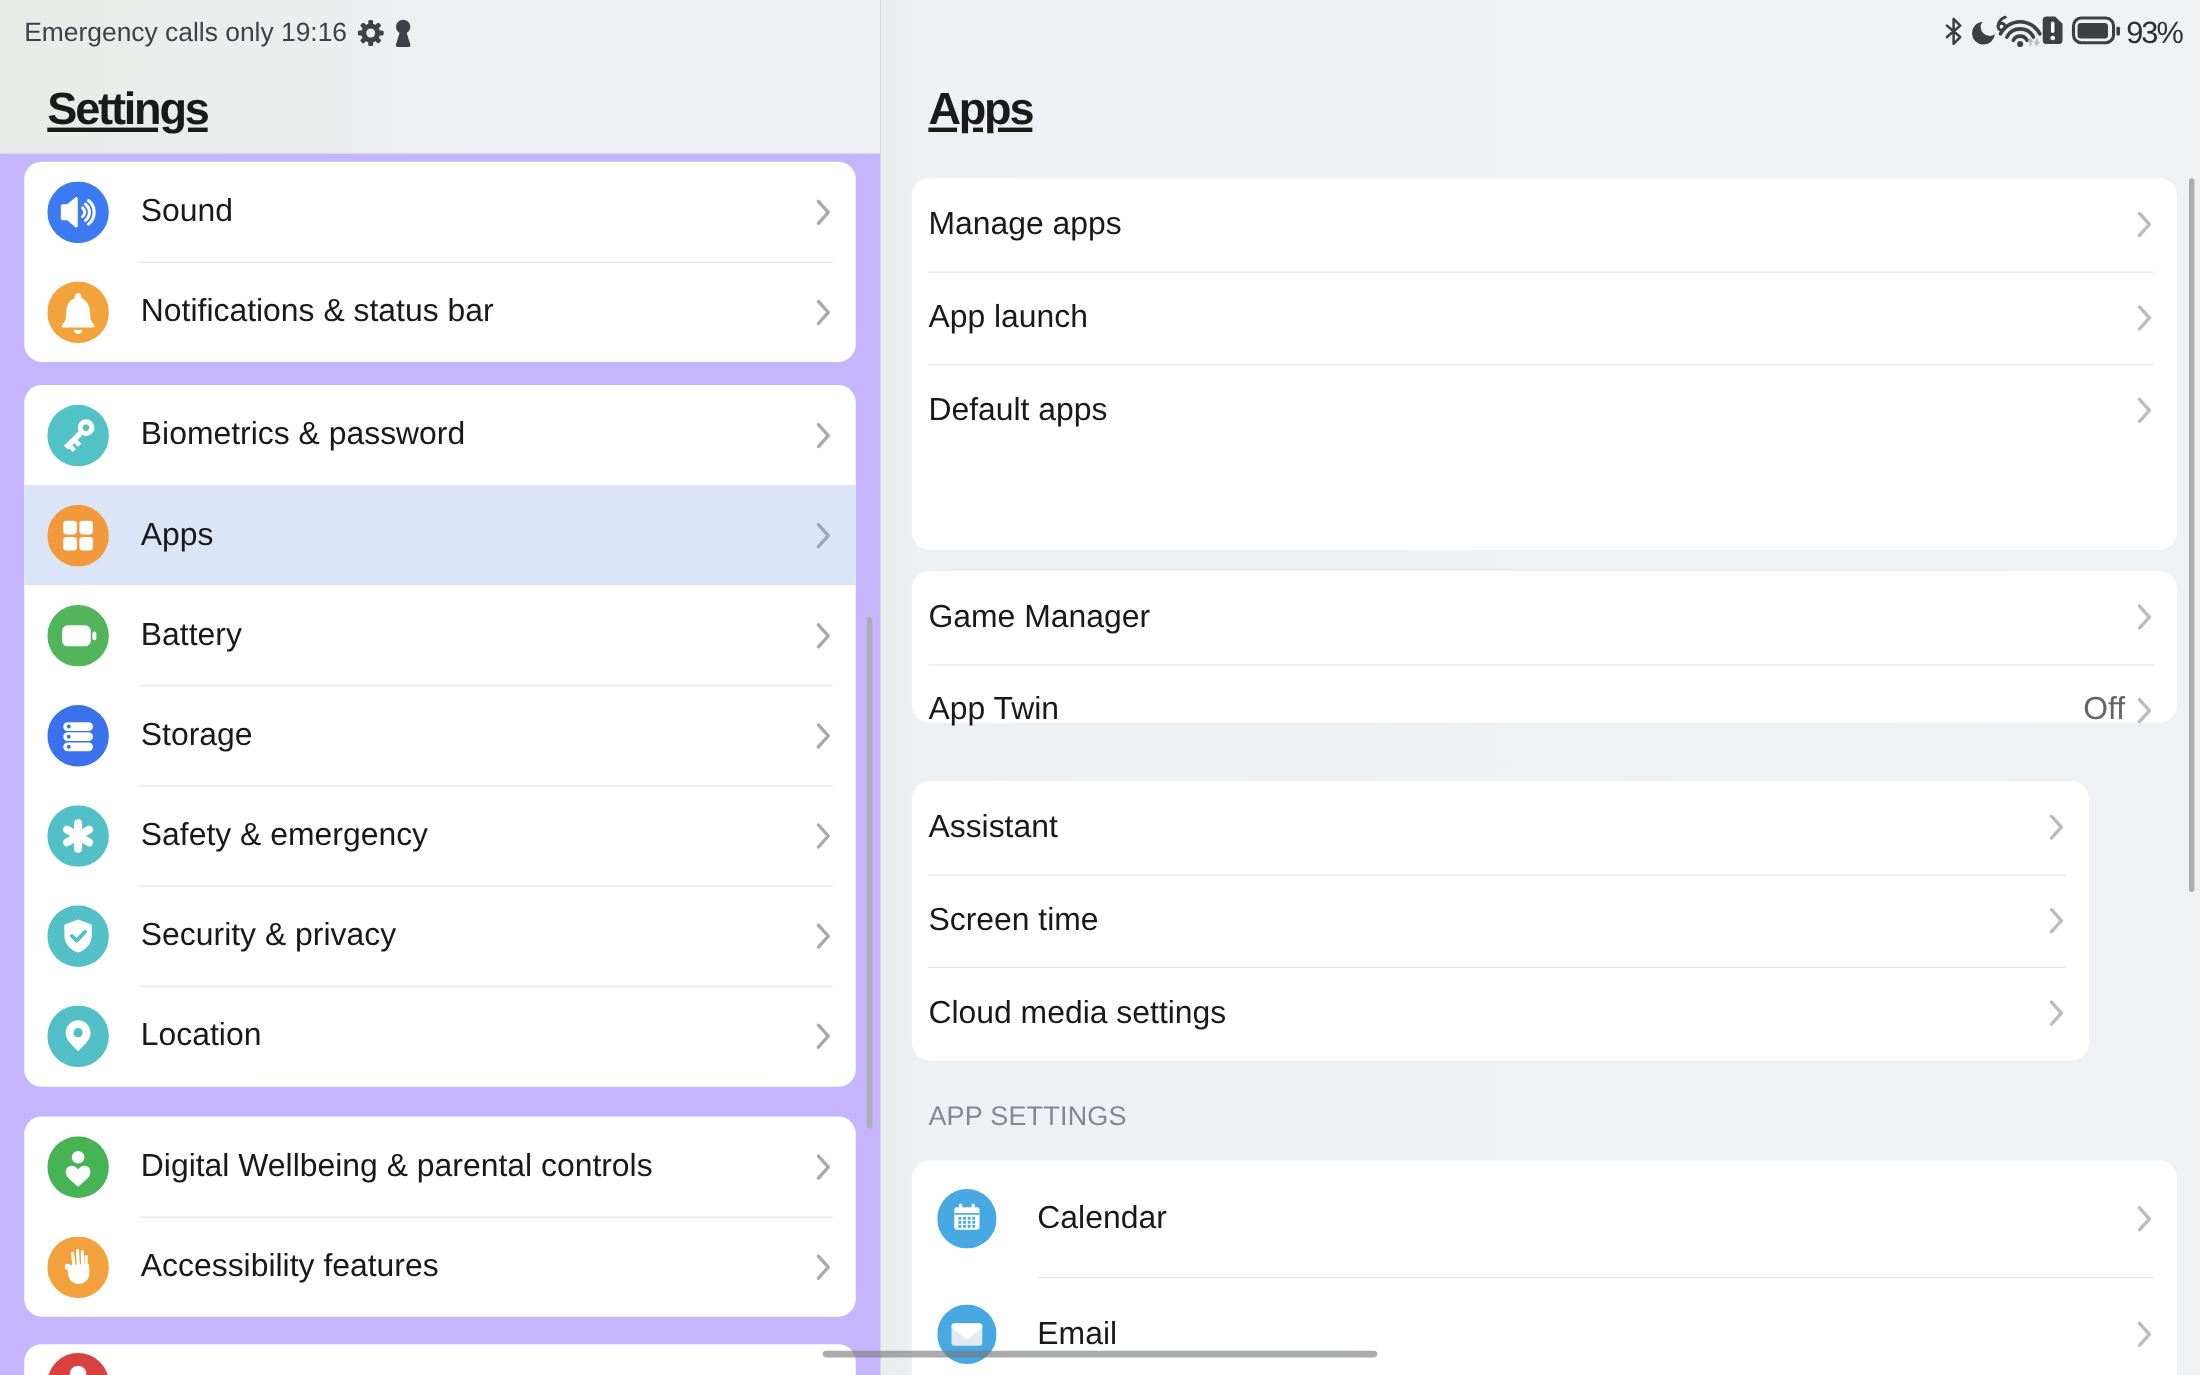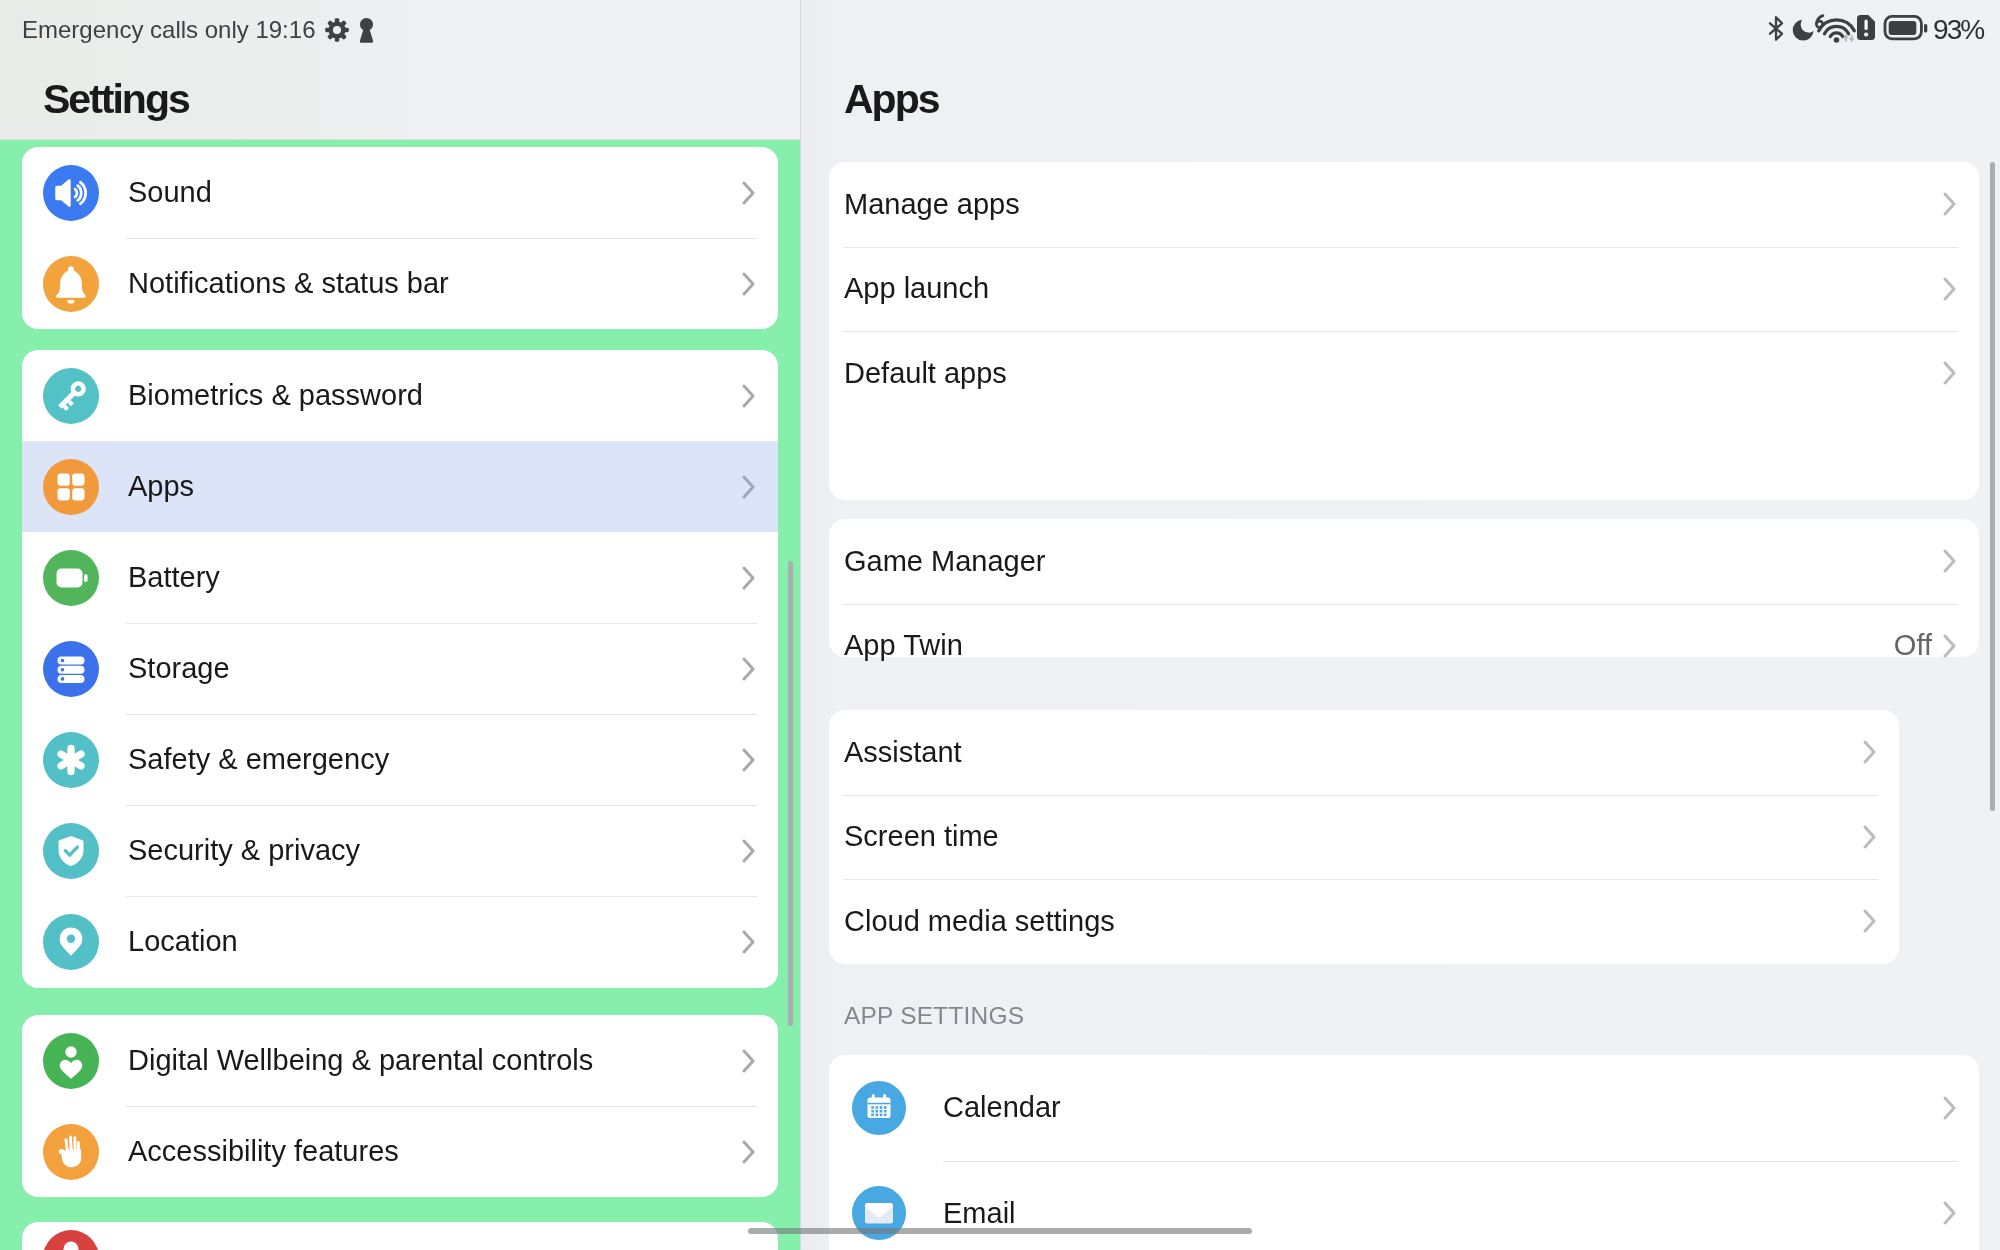--- a/index.html
+++ b/index.html
@@ -1,33 +1,33 @@
 <!DOCTYPE html>
 <html><head>
 <meta charset="utf-8">
 <style>
   * { margin:0; padding:0; box-sizing:border-box; }
   html,body { width:2000px; height:1250px; overflow:hidden; }
   body { font-family:"Liberation Sans", sans-serif; background:#f0f1f5; position:relative; color:#191919; }
-  .lpane { position:absolute; left:0; top:0; width:800px; height:1250px; background:#86efac; }
+  .lpane { position:absolute; left:0; top:0; width:800px; height:1250px; background:#c4b5fd; }
   .lhead { position:absolute; left:0; top:0; width:800px; height:140px; background:linear-gradient(90deg,#e8ebe8 0%,#ebeeec 30%,#eef0f3 55%,#eff0f4 100%); border-bottom:1px solid #d9dbdd; }
   .rpane { position:absolute; left:800px; top:0; width:1200px; height:1250px; background:linear-gradient(90deg,#eaecef 0px,#eff0f4 38px,#f0f1f5 100%); border-left:1px solid #d9dadd; }
   .card { position:absolute; background:#ffffff; border-radius:16px; }
   .row { position:relative; display:flex; align-items:center; }
   .lrow { height:91px; padding-left:106px; }
   .rrow { height:84.5px; padding-left:15px; }
   .arow { height:105.5px; padding-left:114px; }
   .rowtxt { font-size:29px; color:#191919; }
   .div-l { position:absolute; left:104px; right:21px; top:0; height:1px; background:#e4e5e9; }
   .div-r { position:absolute; left:15px; right:21px; top:0; height:1px; background:#e4e5e9; }
   .div-a { position:absolute; left:114px; right:21px; top:0; height:1px; background:#e4e5e9; }
   .chev { position:absolute; right:23px; top:50%; margin-top:-12px; width:13px; height:24px; }
   .icon { position:absolute; left:21px; top:50%; margin-top:-28px; width:56px; height:56px; }
   .icon-a { position:absolute; left:23px; top:50%; margin-top:-27px; width:54px; height:54px; }
-  .title { position:absolute; font-weight:bold; font-size:41px; letter-spacing:-2px; color:#1a1a1a; }
+  .title { position:absolute; font-weight:bold; font-size:41px; letter-spacing:-2px; color:#1a1a1a;text-decoration:underline; }
   .statustxt { position:absolute; font-size:24px; letter-spacing:0px; color:#3e4145; }
   .off { font-size:29px; color:#636569; position:absolute; right:47px; }
   .seclbl { position:absolute; left:43px; top:1002px; font-size:24.5px; color:#85878d; letter-spacing:0.2px; }
   .hl { background:#dce4f8; }
   .rpane .chev path { stroke:#b9bcc0; }
 </style>
 </head>
 <body>
 
 <div class="lpane">

